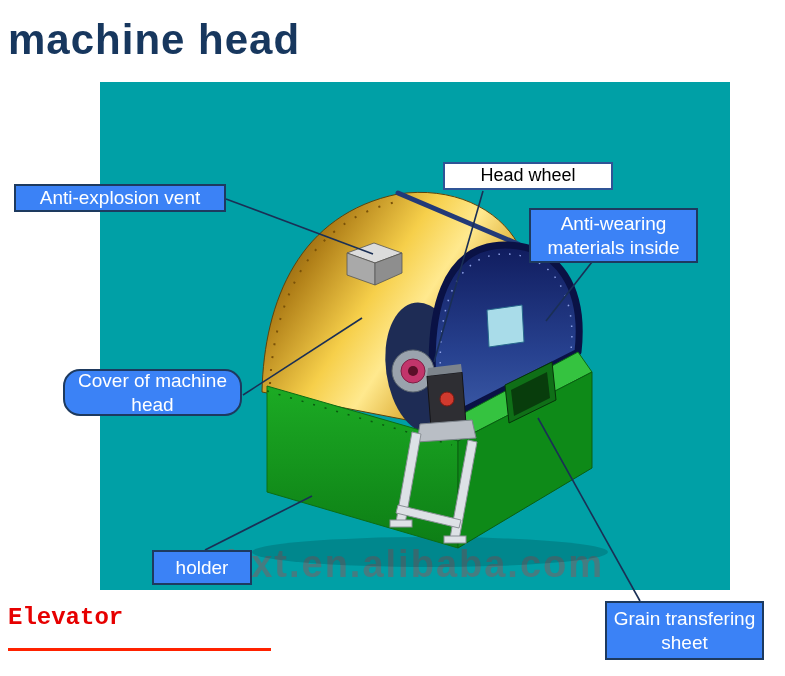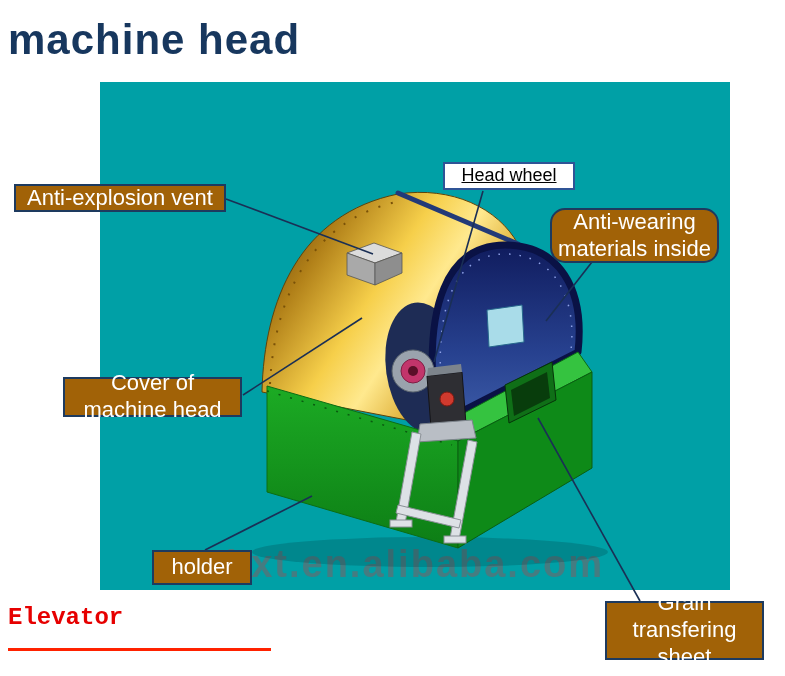--- a/index.html
+++ b/index.html
@@ -19,22 +19,22 @@
   .watermark{
     position:absolute;left:0;right:0;bottom:4px;text-align:center;
     font-size:38px;font-weight:700;color:rgba(95,110,115,0.72);
     letter-spacing:2px;z-index:1;
   }
   .scene{
     position:absolute;left:0;top:0;z-index:2;pointer-events:none;
   }
   .callout{
     position:absolute;z-index:3;display:flex;align-items:center;justify-content:center;
-    text-align:center;background:#a16207;border:2px solid #1d3a5f;color:#ffffff;
-    font-size:22px;line-height:1.22;padding:1px 5px;box-sizing:border-box;
+    text-align:center;background:#3b82f6;border:2px solid #1d3a5f;color:#ffffff;
+    font-size:19px;line-height:1.22;padding:1px 5px;box-sizing:border-box;
   }
   .callout.light{
     background:#ffffff;color:#000000;border-color:#2f5496;font-size:18px;
   }
   .brand{
     position:absolute;left:8px;top:604px;z-index:3;
     font-family:Liberation Mono, monospace;font-weight:700;
     font-size:24px;color:#e60000;
   }
   .brand-line{
@@ -123,24 +123,24 @@
     <line x1="483" y1="191" x2="434" y2="362"></line>
     <line x1="592" y1="262" x2="546" y2="321"></line>
     <line x1="243" y1="395" x2="362" y2="318"></line>
     <line x1="205" y1="550" x2="312" y2="496"></line>
     <line x1="640" y1="601" x2="538" y2="418"></line>
   </g>
 </svg>
 
 <div class="callout" style="left:14px;top:184px;width:212px;height:28px;">Anti-explosion vent</div>
 
-<div class="callout light" style="left:443px;top:162px;width:132px;height:28px;text-decoration:underline;">Head wheel</div>
+<div class="callout light" style="left:443px;top:162px;width:170px;height:28px;">Head wheel</div>
 
-<div class="callout" style="left:550px;top:208px;width:169px;height:55px;border-radius:15px;">Anti-wearing materials inside</div>
+<div class="callout" style="left:529px;top:208px;width:169px;height:55px;">Anti-wearing materials inside</div>
 
-<div class="callout" style="left:63px;top:377px;width:179px;height:40px;">Cover of machine head</div>
+<div class="callout" style="left:63px;top:369px;width:179px;height:47px;border-radius:17px;">Cover of machine head</div>
 
 <div class="callout" style="left:152px;top:550px;width:100px;height:35px;">holder</div>
 
 <div class="callout" style="left:605px;top:601px;width:159px;height:59px;">Grain transfering sheet</div>
 
 <div class="brand">Elevator</div>
 <div class="brand-line"></div>
 
 </body></html>

